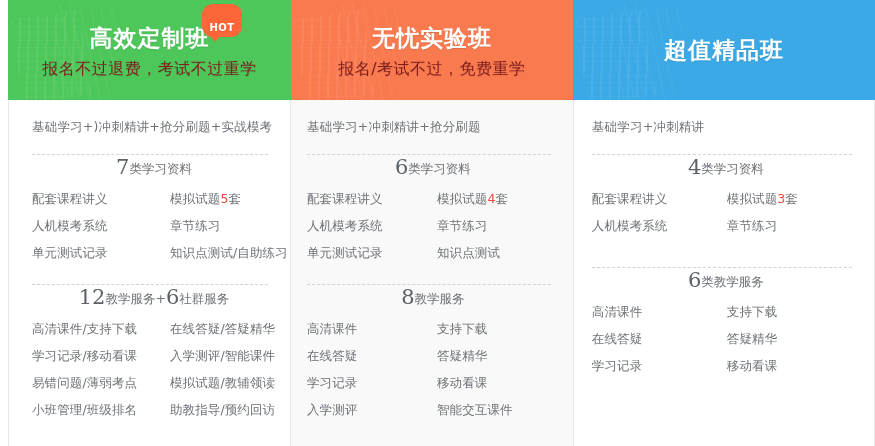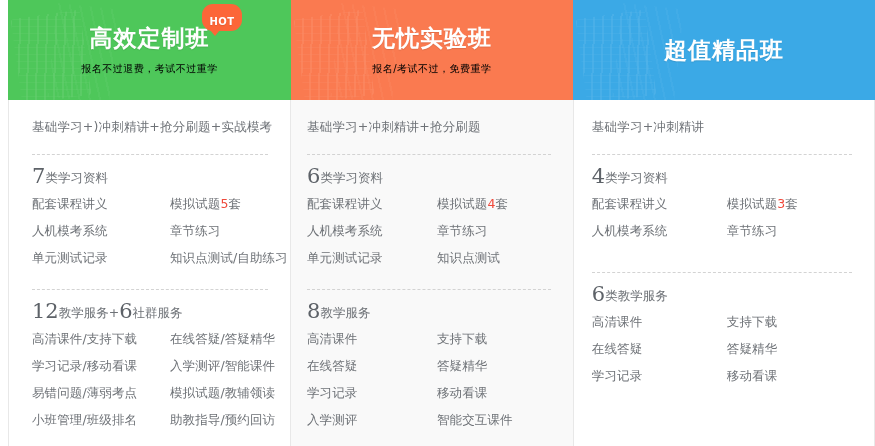--- a/index.html
+++ b/index.html
@@ -66,36 +66,36 @@
     display:inline-block;
     color:#ffffff;
     font-size:23px;
     font-weight:bold;
     letter-spacing:1px;
     line-height:30px;
     text-shadow:0 1px 1px rgba(0,0,0,.10);
   }
   .hdr-sub{
     margin-top:7px;
-    color:#000000;
-    font-size:10px;
+    color:#7f1d1d;
+    font-size:16px;
     line-height:18px;
     letter-spacing:.5px;
     text-shadow:0 1px 1px rgba(0,0,0,.08);
   }
   
   .hot-badge{
     position:absolute;
     top:-19px;right:-32px;
     background:#fc6638;
     color:#ffffff;
     font-size:10px;
     font-weight:bold;
     letter-spacing:.4px;
-    padding:12px 7px 3px 8px;
+    padding:18px 7px 3px 8px;
     border-radius:11px;
     line-height:12px;
     white-space:nowrap;
   }
   .hot-badge:after{
     content:"";
     position:absolute;
     left:8px;bottom:-5px;
     width:0;height:0;
     border-left:5px solid transparent;
@@ -122,24 +122,24 @@
     line-height:18px;
     letter-spacing:.2px;
     white-space:nowrap;
   }
   .hr-dash{
     height:0;
     border-top:1px dashed #d3d3d3;
     margin:18px 8px 0 0;
   }
   .sec-title{
-    margin-top:13px;
     color:#6e7277;
-    line-height:17px;
-    white-space:nowrap;
+    line-height:24px;
+    white-space:nowrap;
+    text-align:center;
   }
   .num{
     font-size:21px;
     color:#5d6268;
     font-family:"DejaVu Serif","Liberation Serif",serif;
     letter-spacing:0;
     vertical-align:-1px;
   }
   .sec-title .txt{font-size:12.5px;}
   .grid{

